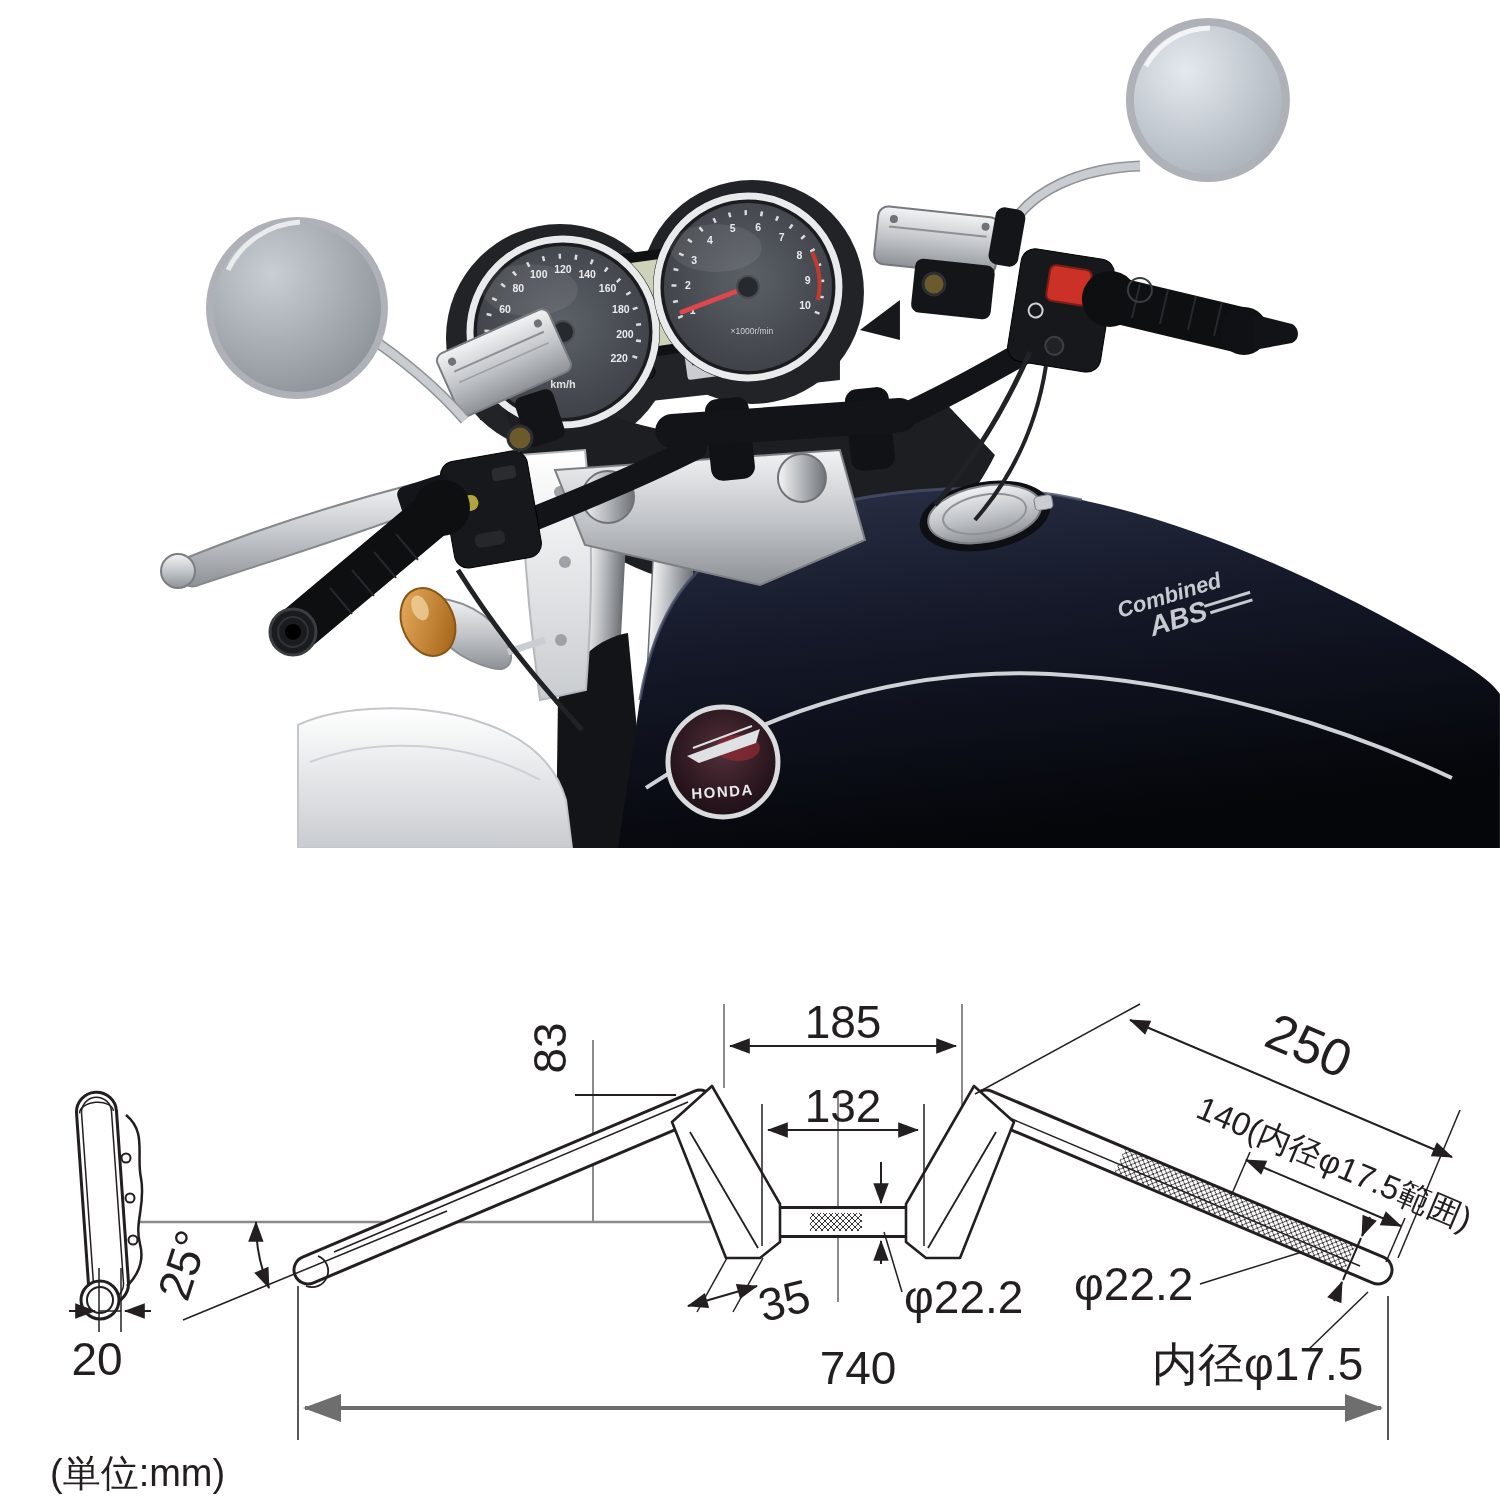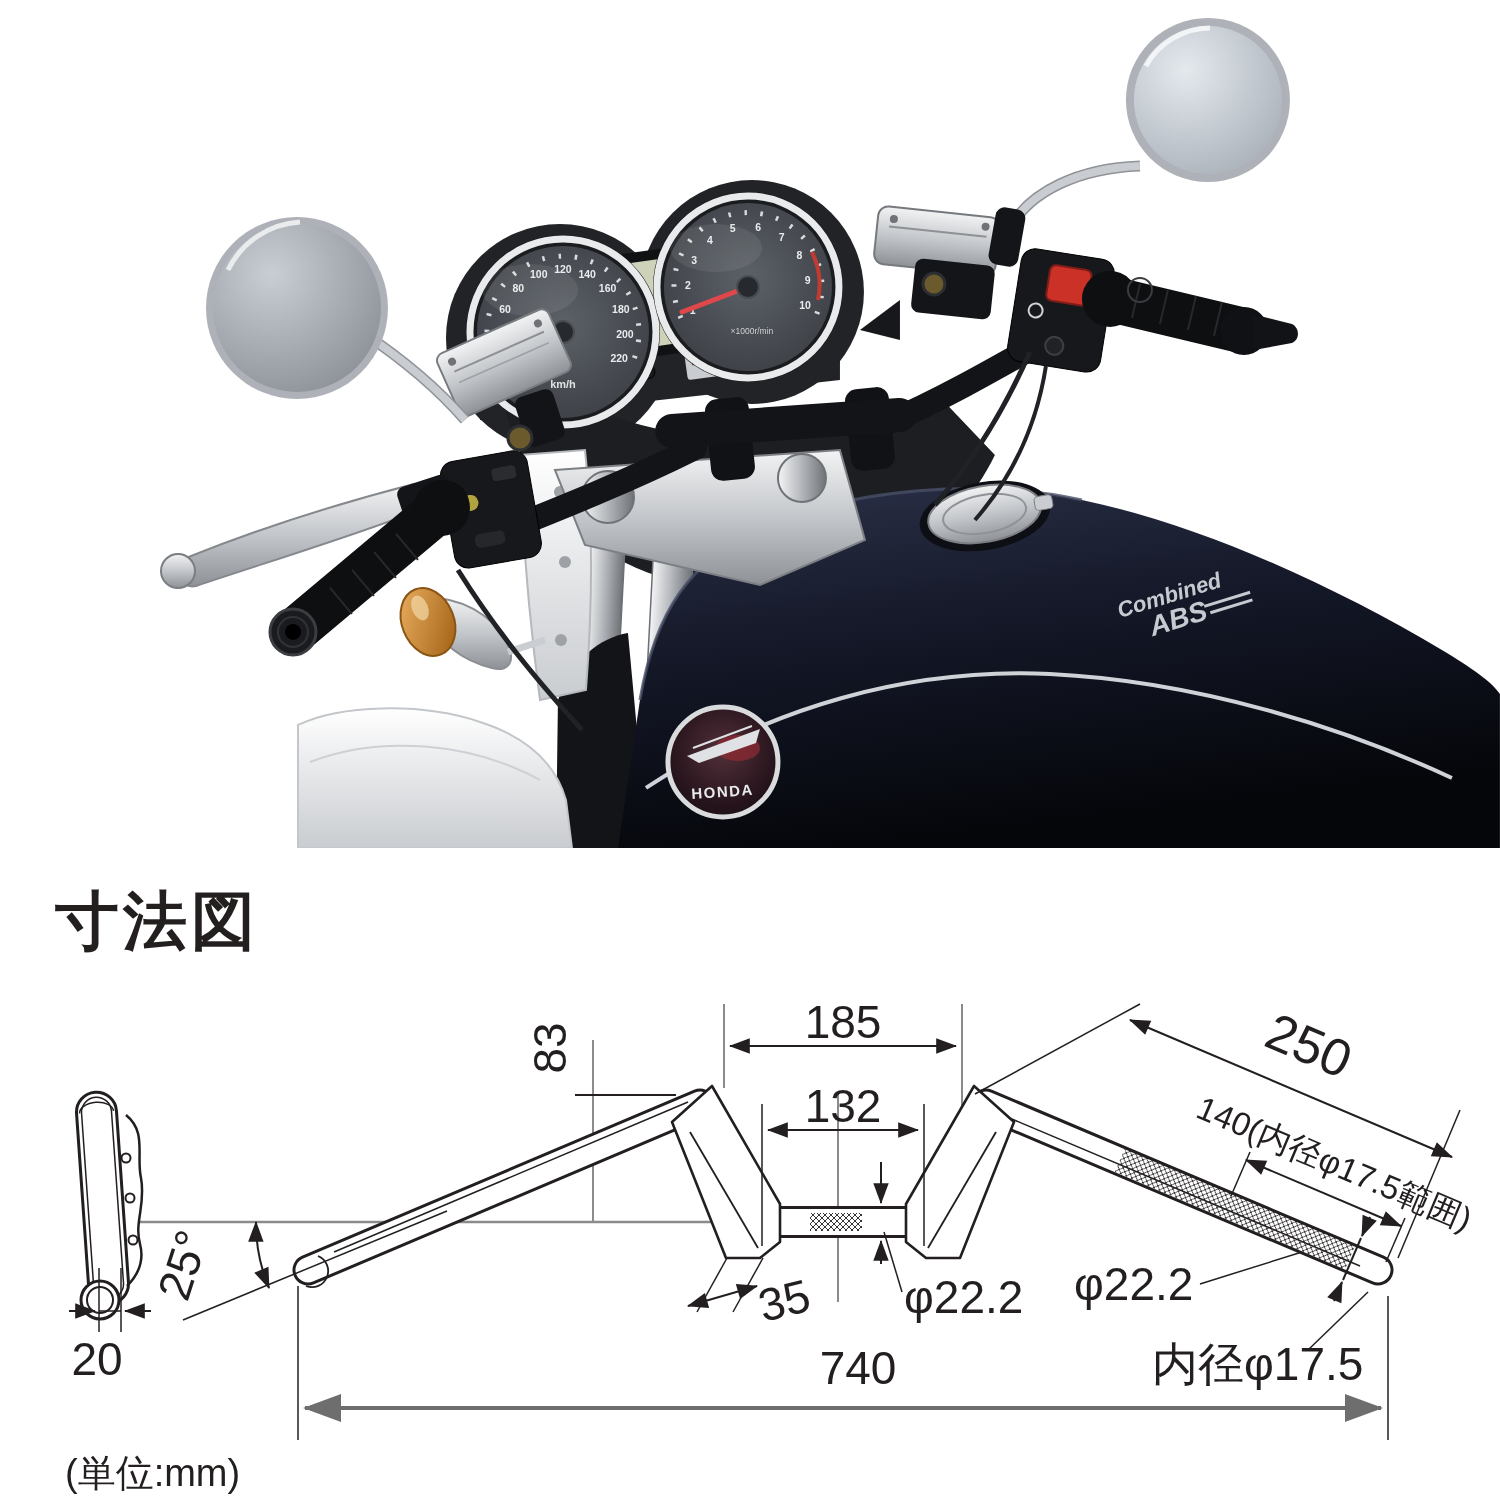--- a/index.html
+++ b/index.html
@@ -3,21 +3,21 @@
 <meta charset="utf-8">
 <style>
   html,body{margin:0;padding:0;background:#fff;}
   .stage{position:relative;width:1500px;height:1500px;background:#fff;overflow:hidden;
          font-family:"Liberation Sans","DejaVu Sans",sans-serif;color:#1d1a1a;}
   .photo-svg{position:absolute;left:0;top:0;}
   .diagram-svg{position:absolute;left:0;top:950px;}
   .diag-title{position:absolute;left:55px;top:878px;font-size:64px;font-weight:900;
               letter-spacing:4px;color:#241f1f;}
   .diag-note{position:absolute;right:32px;top:900px;font-size:40px;font-weight:600;color:#241f1f;}
-  .units-note{position:absolute;left:65px;top:1448px;font-size:38px;font-weight:500;color:#241f1f;}
+  .units-note{position:absolute;left:50px;top:1448px;font-size:38px;font-weight:500;color:#241f1f;}
   
   .ln{stroke:#231f20;fill:none;stroke-linecap:butt;}
   .part{stroke:#231f20;fill:#fff;stroke-width:2.6;stroke-linejoin:round;}
   .guide{stroke:#8b8b8b;fill:none;}
   .dim{stroke:#231f20;stroke-width:2;fill:none;}
   .ext{stroke:#231f20;stroke-width:1.5;fill:none;}
   .dim740{stroke:#6e6e6e;stroke-width:4;fill:none;}
   .dnum{font-size:46px;font-weight:500;fill:#231f20;}
   .dnum-s{font-size:33px;font-weight:500;fill:#231f20;}
   .dnum-m{font-size:52px;font-weight:500;fill:#231f20;}
@@ -292,21 +292,20 @@
         <path d="M1008,232 C1028,190 1082,168 1140,166" stroke="#8f9398" stroke-width="11" fill="none"></path>
         <path d="M1008,232 C1028,190 1082,168 1140,166" stroke="#c9cdd1" stroke-width="8" fill="none"></path>
         <rect x="992" y="208" width="30" height="58" rx="9" fill="#141519" transform="rotate(10 1007 237)"></rect>
         <circle cx="1208" cy="100" r="82" fill="#aeb2b8"></circle>
         <circle cx="1208" cy="100" r="74" fill="url(#glassR)"></circle>
         <path d="M1146,66 A74,74 0 0 1 1210,28" stroke="#f2f4f6" stroke-width="5" fill="none"></path>
       </g>
     </g>
   </svg>
 
-  <div class="diag-title">寸法図</div>
 
   <svg class="diagram-svg" width="1500" height="550" viewBox="0 950 1500 550">
     <defs>
       <marker id="ah" viewBox="0 0 10 8" refX="9.5" refY="4" markerWidth="11" markerHeight="9" orient="auto-start-reverse">
         <path d="M0.5,0.5 L10,4 L0.5,7.5 Z" fill="#231f20"></path>
       </marker>
       <marker id="ahg" viewBox="0 0 10 8" refX="9.5" refY="4" markerWidth="10" markerHeight="8" orient="auto-start-reverse">
         <path d="M0.5,0.5 L10,4 L0.5,7.5 Z" fill="#6e6e6e"></path>
       </marker>
       <pattern id="knurl" width="6" height="6" patternUnits="userSpaceOnUse">

